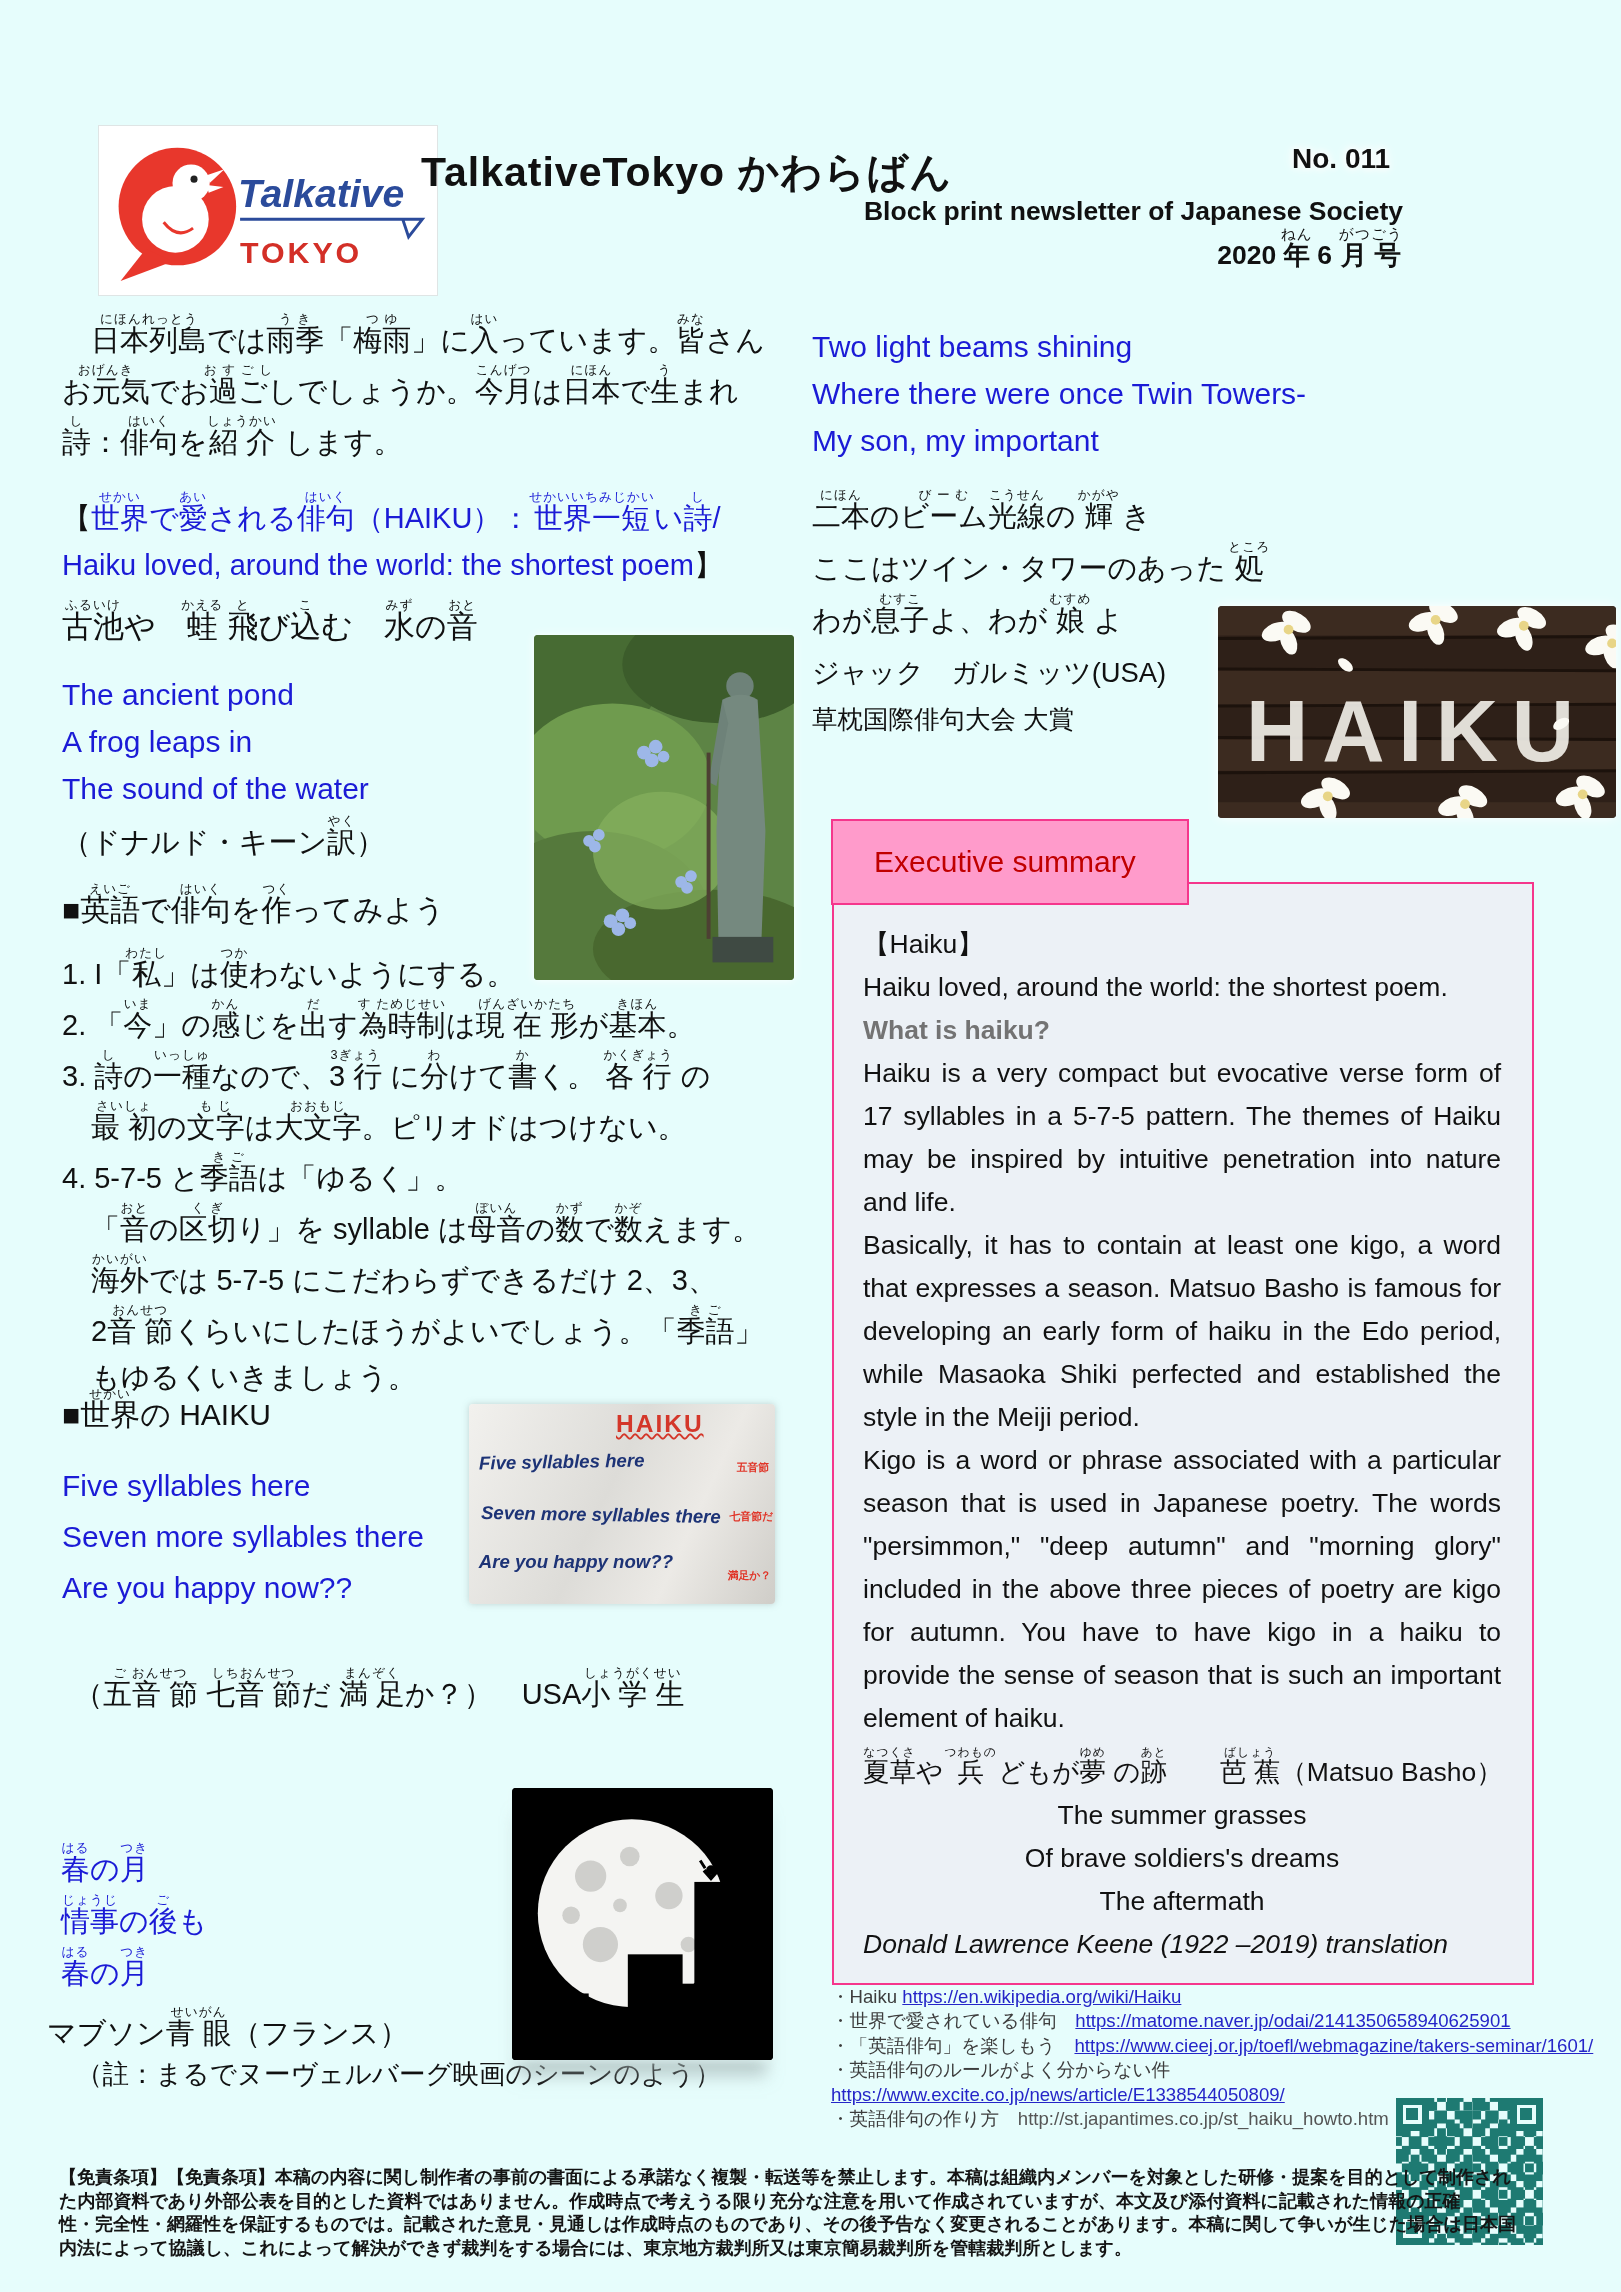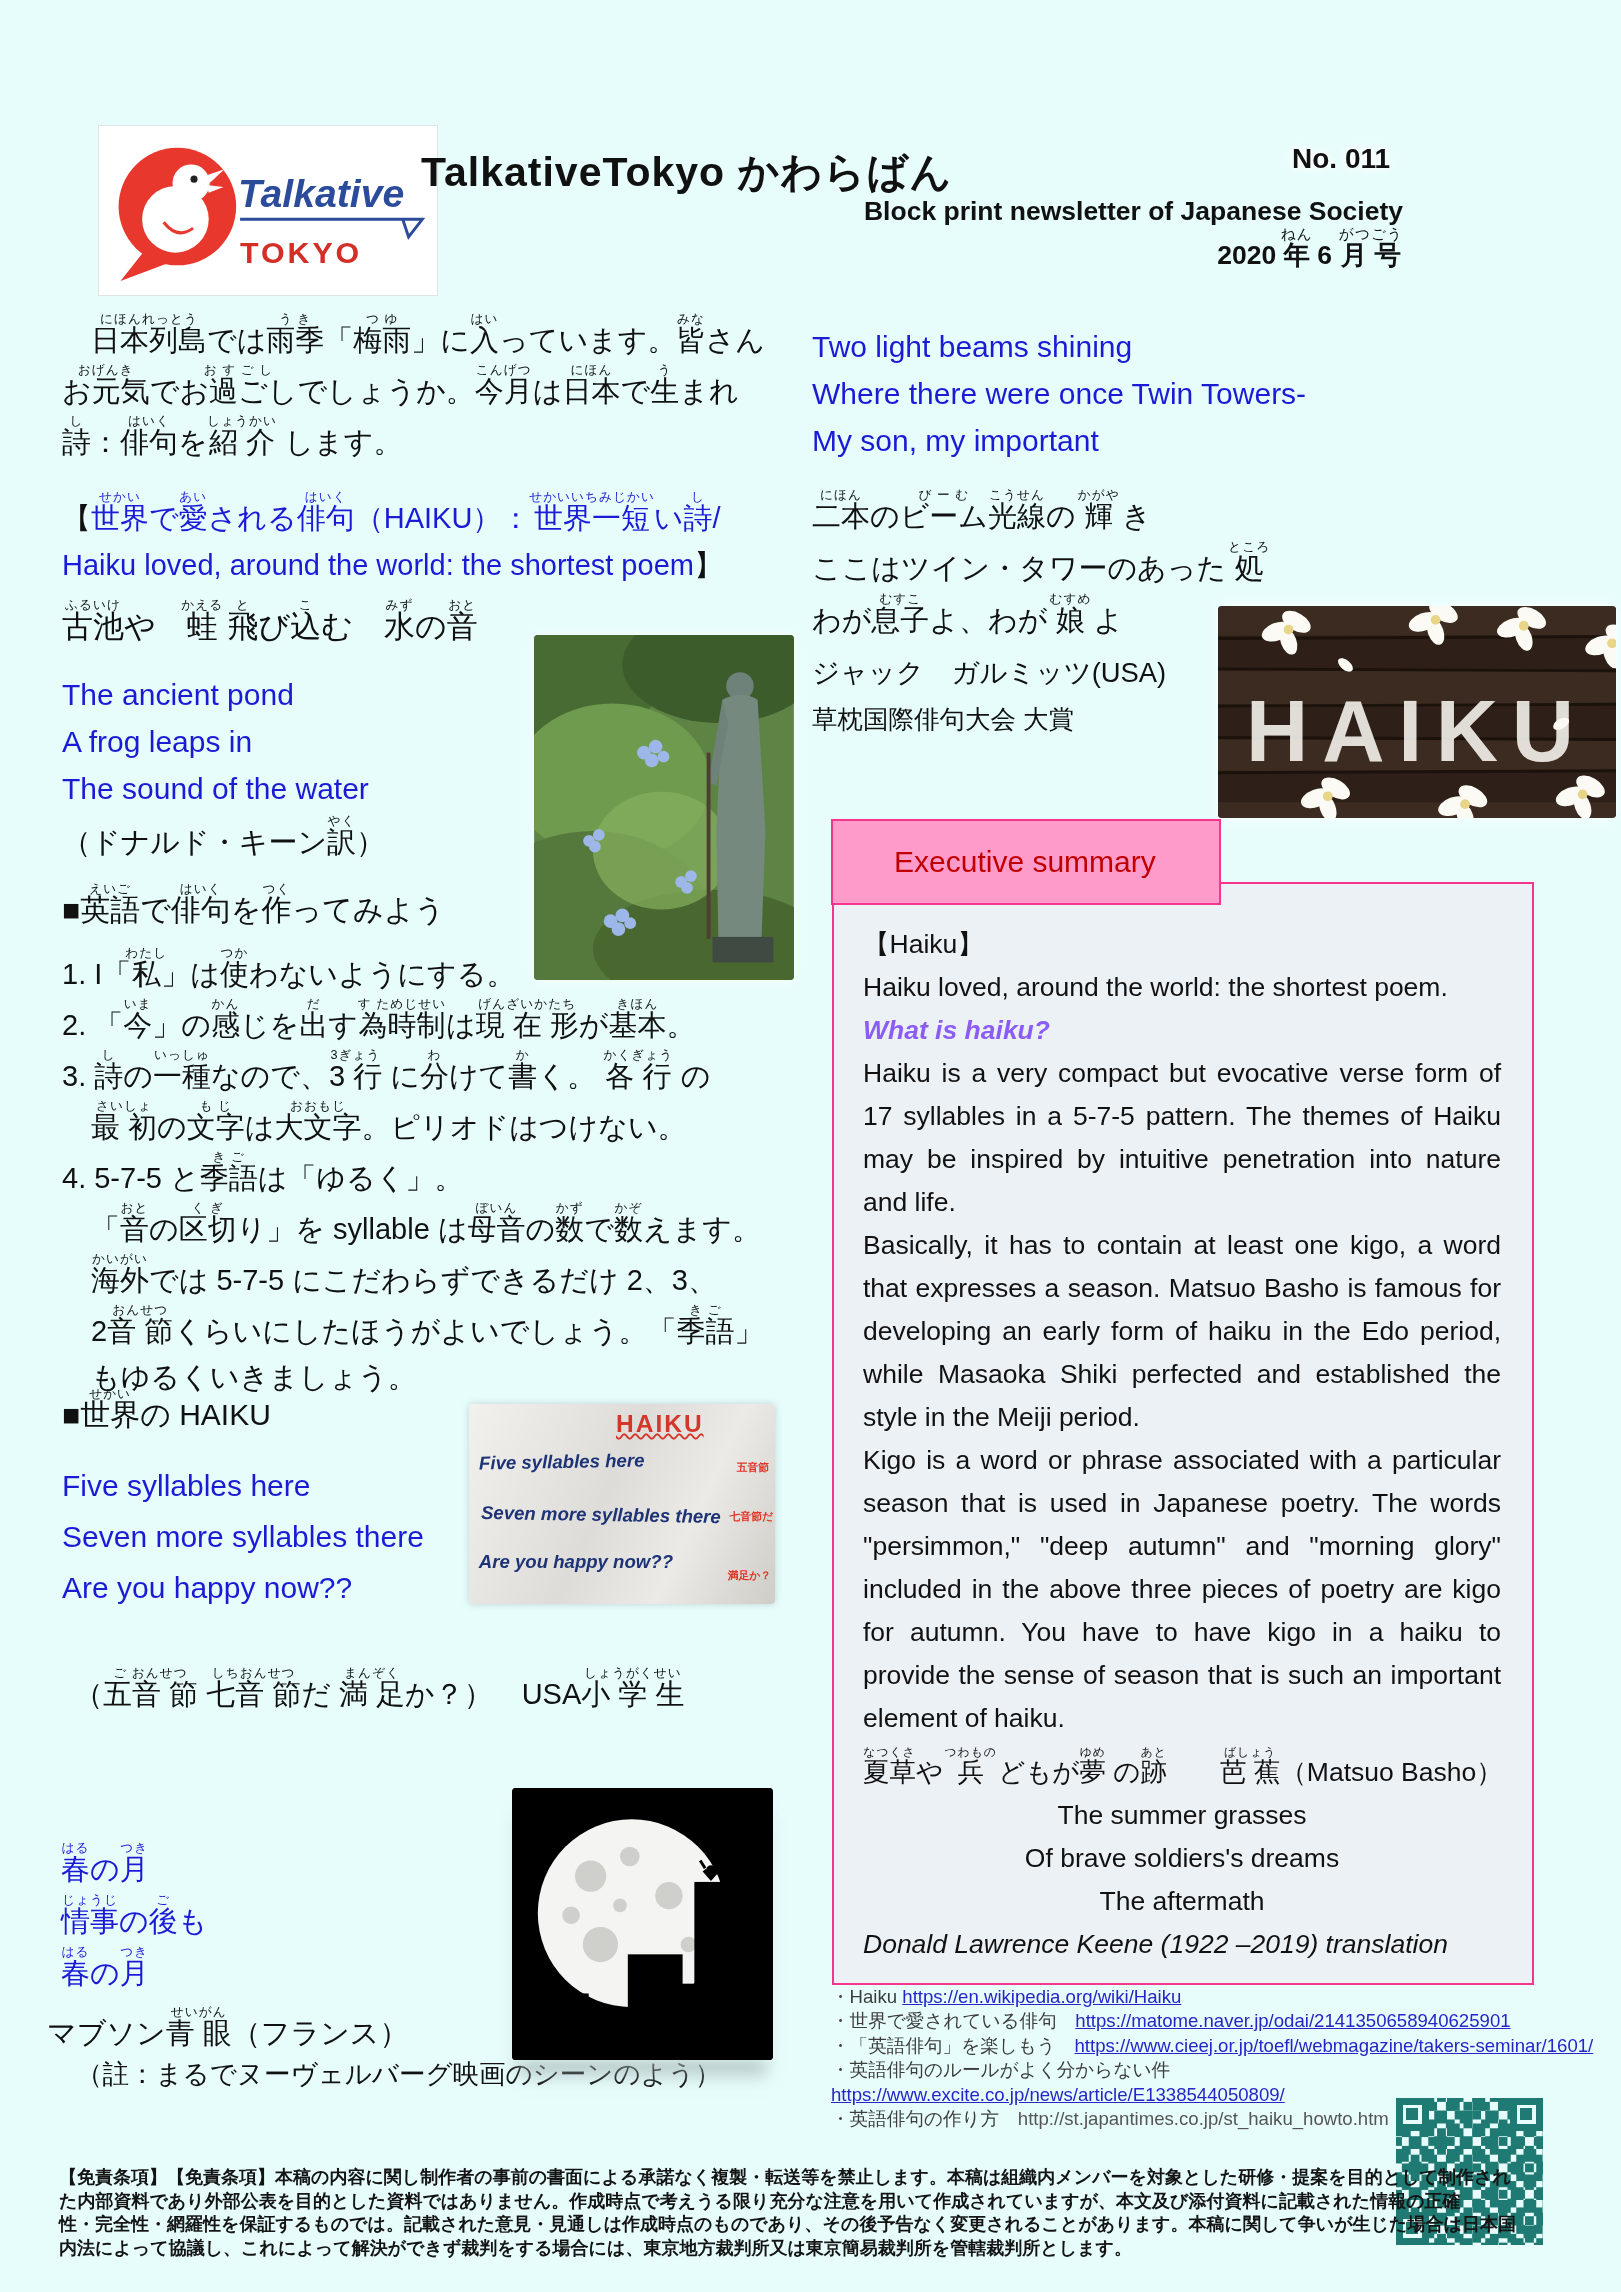--- a/index.html
+++ b/index.html
@@ -29,28 +29,28 @@
   .statue{left:534px;top:635px;width:260px;height:345px;overflow:hidden;box-shadow:0 0 9.8px #ffffff,0 0 3.9px #dfefe9 inset;}
   .wood{left:1218px;top:606px;width:398px;height:212px;overflow:hidden;box-shadow:0 0 11.8px #fff;}
   .whiteboard{left:469px;top:1404px;width:306px;height:200px;background:linear-gradient(115deg,#f2f1ee 0%,#dddcd8 45%,#eceae6 70%,#cfcdc8 100%);box-shadow:0 0 7.8px rgba(120,130,130,.35);}
   .wb-title{position:absolute;left:147px;top:5.9px;font-size:24.5px;font-weight:bold;color:#d4372a;
             text-decoration:underline wavy #d4372a 2px;letter-spacing:2px;}
   .wb-line{position:absolute;color:#1d3376;font-size:18.6px;font-weight:bold;font-style:italic;white-space:nowrap;}
   .wb-ann{position:absolute;color:#e03427;font-size:10.8px;font-weight:bold;white-space:nowrap;}
   .moon-box{left:512px;top:1788px;width:261px;height:272px;background:#000;overflow:hidden;
             box-shadow:0 0 9.8px #e8fbfa,0 21.6px 15.7px -5.9px rgba(150,165,165,.55);}
   
-  .exec-label{left:831px;top:819px;width:390px;height:86px;background:#ff9bcb;border:2.9px solid #f5368c;
-              box-sizing:border-box;z-index:3;display:flex;align-items:center;padding-left:20px;}
+  .exec-label{left:831px;top:819px;width:358px;height:86px;background:#ff9bcb;border:2.9px solid #f5368c;
+              box-sizing:border-box;z-index:3;display:flex;align-items:center;}
   .exec-label span{font-size:30px;color:#c00000;padding-left:41px;}
   .sum-box{left:832px;top:882px;width:702px;box-sizing:border-box;background:#ecf1f6;border:2px solid #f5368c;
            padding:39px 31px 17.6px 29px;z-index:2;}
   .sum-box .t{font-size:26.5px;line-height:43px;}
   .sum-box p{margin:0;text-align:justify;}
-  .q-red{color:#8b5cf6;font-weight:bold;font-style:italic;}
+  .q-red{color:#737373;font-weight:bold;}
   .center{text-align:center;}
   .italic{font-style:italic;}
   .sum-box rt{font-size:11.8px;}
   
   .refs{left:831px;top:1960px;width:608px;font-size:18.6px;line-height:24.5px;color:#3d3d3d;}
   .refs a{color:#2525c8;}
   .refs .plain{color:#555;text-decoration:none;}
   
   .qr{left:1396px;top:2098px;width:147px;height:147px;
       background:

